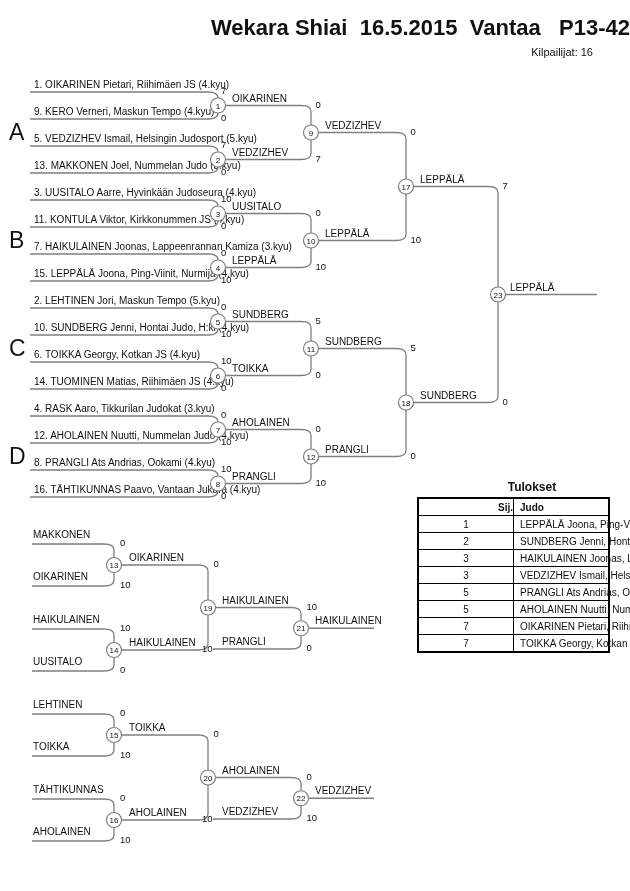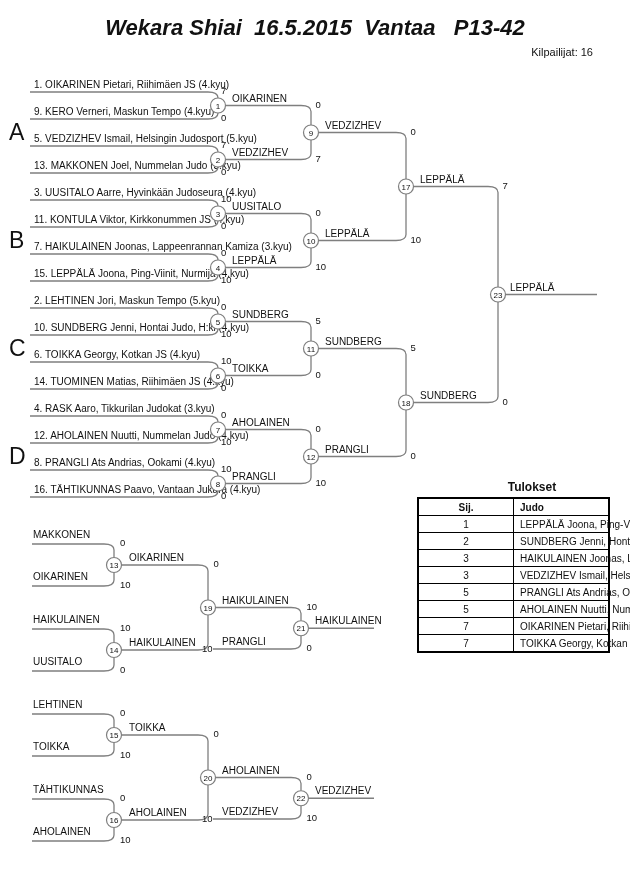--- a/index.html
+++ b/index.html
@@ -1,34 +1,34 @@
 <!DOCTYPE html>
 <html><head>
 <meta charset="utf-8">
 <style>
   html,body{margin:0;padding:0;}
   body{width:630px;height:891px;background:#fff;overflow:hidden;position:relative;
        font-family:"Liberation Sans",sans-serif;color:#111;}
-  .page-title{position:absolute;top:15px;left:0;width:630px;text-align:center;
-       font-size:22px;font-weight:bold;white-space:pre;font-style:italic;}
+  .page-title{position:absolute;top:15px;left:0;width:630px;text-align:right;
+       font-size:22px;font-weight:bold;white-space:pre;}
   .competitors{position:absolute;top:46px;right:37px;font-size:11px;font-weight:normal;}
   svg{position:absolute;left:0;top:0;}
   .lines path{fill:none;stroke:#7f7f7f;stroke-width:1.3px;}
   .circles circle{fill:#fff;stroke:#7f7f7f;stroke-width:1.2px;}
   .cnum text{font-size:8px;fill:#111;text-anchor:middle;}
   .pname text{font-size:10px;fill:#111;}
   .wname text{font-size:10px;fill:#111;}
   .score text{font-size:9.5px;fill:#111;}
   .pool text{font-size:23px;fill:#111;}
   .results{position:absolute;left:417px;top:480px;width:230px;}
   .results-title{width:100%;text-align:center;font-size:12px;font-weight:bold;margin-bottom:3px;}
   .results table{border-collapse:collapse;table-layout:fixed;width:193px;border:2px solid #000;}
   .results th,.results td{border:1px solid #000;font-size:10px;height:16px;padding:0;
        white-space:nowrap;overflow:visible;}
-  .results th{font-weight:bold;text-align:center;}
+  .results th{font-weight:bold;text-align:right;}
   .results td.rank{width:29px;text-align:center;}
   .results td.name,.results th.name{padding-left:6px;text-align:left;}
 </style>
 </head>
 <body>
 
 <div class="page-title">Wekara Shiai  16.5.2015  Vantaa   P13-42</div>
 <div class="competitors">Kilpailijat: 16</div>
 
 <svg width="630" height="891" viewBox="0 0 630 891">

